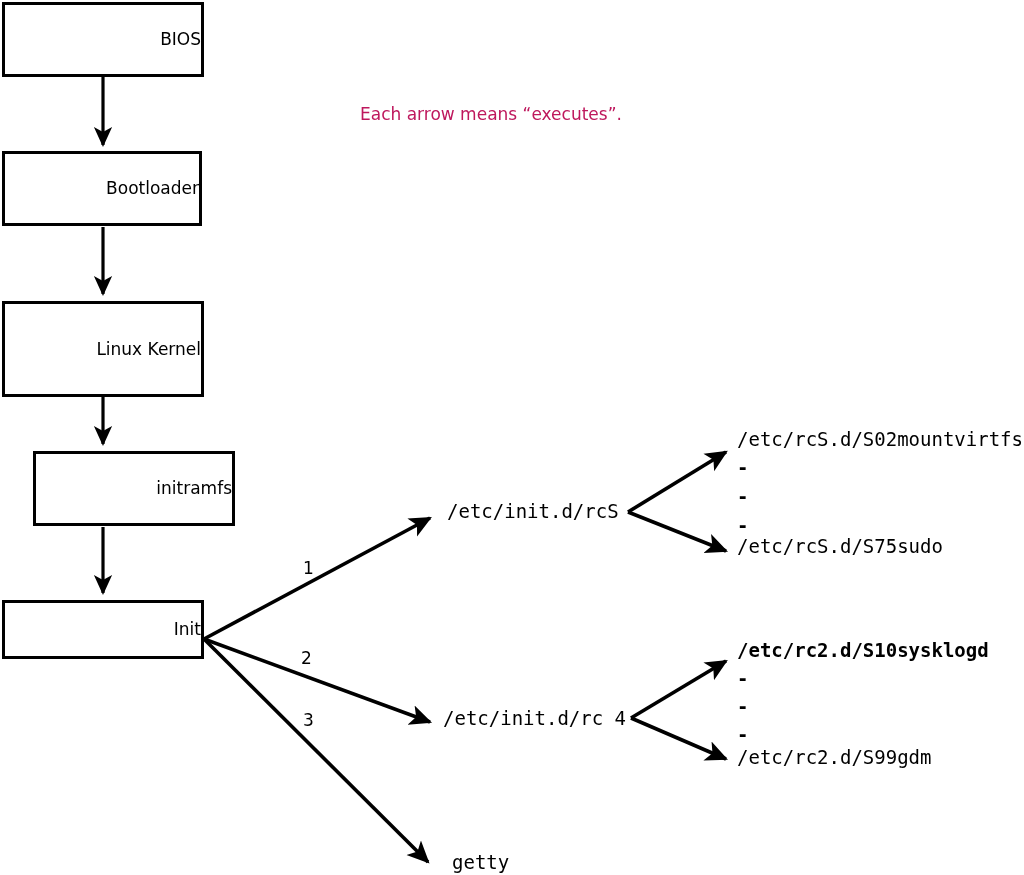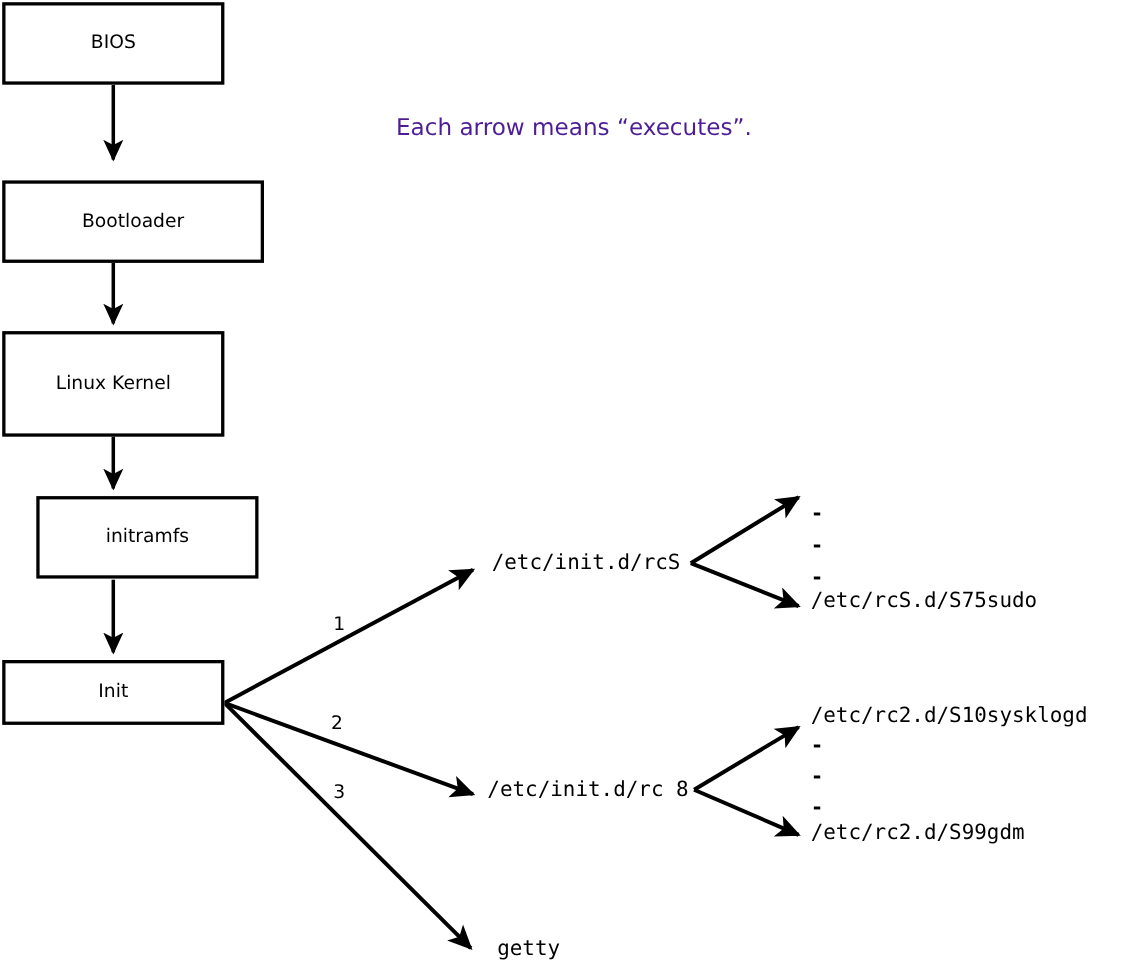--- a/index.html
+++ b/index.html
@@ -23,42 +23,42 @@
     height: 875px;
     overflow: visible;
   }
   .node-box {
     position: absolute;
     box-sizing: border-box;
     border: 3px solid #000000;
     background: #ffffff;
     display: flex;
     align-items: center;
-    justify-content: center;
+    justify-content: flex-end;
   }
   .node-label {
     font-family: "DejaVu Sans", sans-serif;
     font-size: 17px;
     color: #000000;
     line-height: 1;
     white-space: nowrap;
   }
   .mono-label {
     position: absolute;
     font-family: "DejaVu Sans Mono", monospace;
     font-size: 19px;
     color: #000000;
     white-space: pre;
     line-height: 1;
   }
   .sans-label {
     position: absolute;
     font-family: "DejaVu Sans", sans-serif;
-    font-size: 21px;
-    color: #4c1d95;
+    font-size: 17px;
+    color: #be185d;
     white-space: pre;
     line-height: 1;
   }
   .edge-number {
     position: absolute;
     font-family: "DejaVu Sans", sans-serif;
     font-size: 17px;
     color: #000000;
     line-height: 1;
   }
@@ -104,21 +104,21 @@
     <g>
       <line x1="631" y1="718" x2="726" y2="661" stroke="#000000" stroke-width="3.6" marker-end="url(#arrowhead)"></line>
       <line x1="631" y1="718" x2="726" y2="759" stroke="#000000" stroke-width="3.6" marker-end="url(#arrowhead)"></line>
     </g>
   </svg>
 
   <div class="node-box" style="left:2px; top:2px; width:202px; height:75px;">
     <span class="node-label">BIOS</span>
   </div>
 
-  <div class="node-box" style="left:2px; top:164px; width:238px; height:75px;">
+  <div class="node-box" style="left:2px; top:151px; width:200px; height:75px;">
     <span class="node-label">Bootloader</span>
   </div>
 
   <div class="node-box" style="left:2px; top:301px; width:202px; height:96px;">
     <span class="node-label">Linux Kernel</span>
   </div>
 
   <div class="node-box" style="left:2px; top:451px; width:202px; height:75px;margin-left:31px;">
     <span class="node-label">initramfs</span>
   </div>
@@ -128,28 +128,29 @@
   </div>
 
   <div class="sans-label" style="left:360px; top:106px;">Each arrow means “executes”.</div>
 
   <div class="edge-number" style="left:303px; top:560px;">1</div>
   <div class="edge-number" style="left:301px; top:650px;">2</div>
   <div class="edge-number" style="left:303px; top:712px;">3</div>
 
   <div class="mono-label" style="left:447px; top:502px;">/etc/init.d/rcS</div>
 
-  <div class="mono-label" style="left:443px; top:709px;">/etc/init.d/rc 8</div>
+  <div class="mono-label" style="left:443px; top:709px;">/etc/init.d/rc 4</div>
 
   <div class="mono-label" style="left:452px; top:853px;">getty</div>
 
+  <div class="mono-label" style="left:737px; top:430px;">/etc/rcS.d/S02mountvirtfs</div>
   <div class="ellipsis-dash" style="left:737px; top:458px;">-</div>
   <div class="ellipsis-dash" style="left:737px; top:487px;">-</div>
   <div class="ellipsis-dash" style="left:737px; top:516px;">-</div>
   <div class="mono-label" style="left:737px; top:537px;">/etc/rcS.d/S75sudo</div>
 
-  <div class="mono-label" style="left:737px; top:641px;">/etc/rc2.d/S10sysklogd</div>
+  <div class="mono-label" style="left:737px; top:641px;font-weight:bold;">/etc/rc2.d/S10sysklogd</div>
   <div class="ellipsis-dash" style="left:737px; top:669px;">-</div>
   <div class="ellipsis-dash" style="left:737px; top:697px;">-</div>
   <div class="ellipsis-dash" style="left:737px; top:725px;">-</div>
   <div class="mono-label" style="left:737px; top:748px;">/etc/rc2.d/S99gdm</div>
 
 </div>
 
 </body></html>

